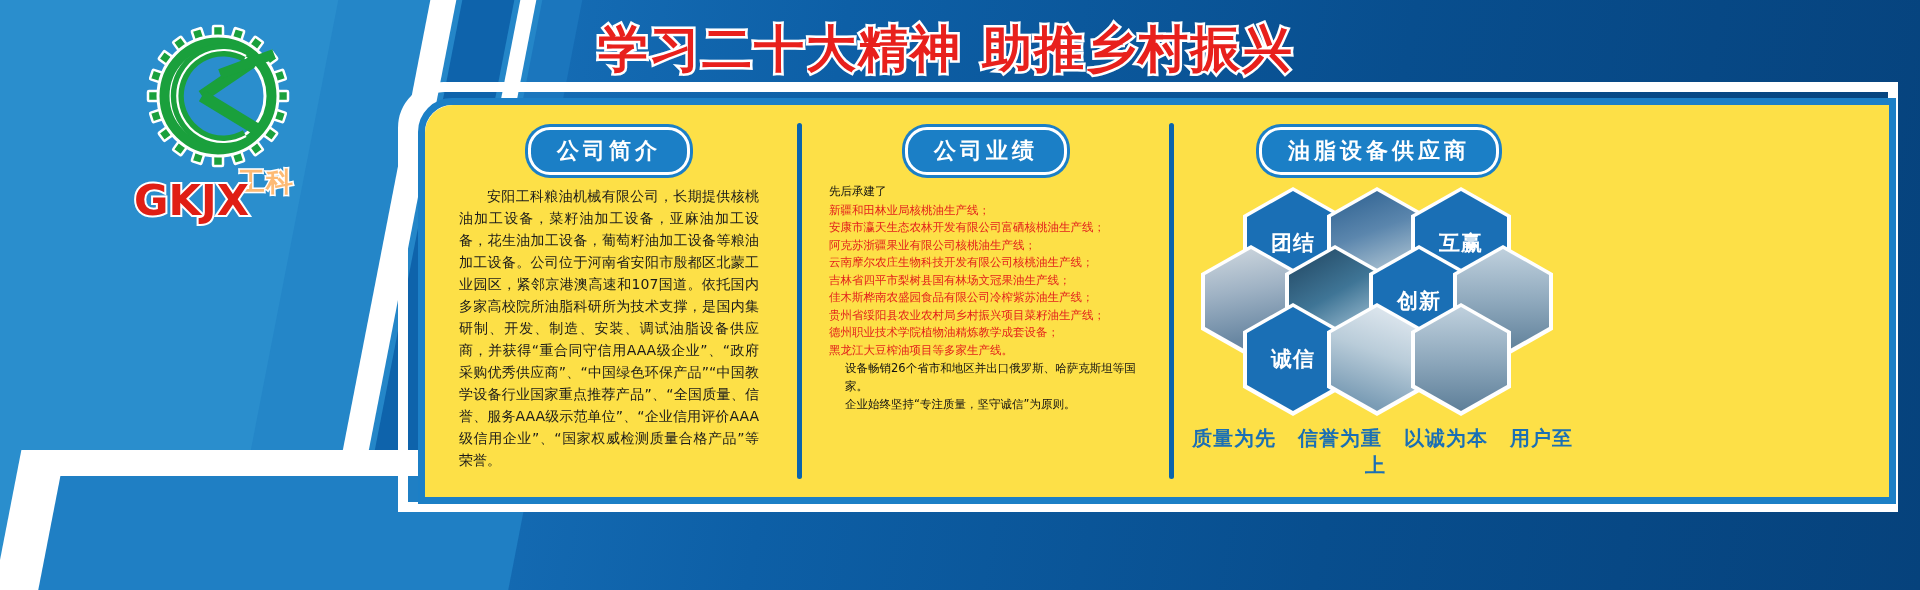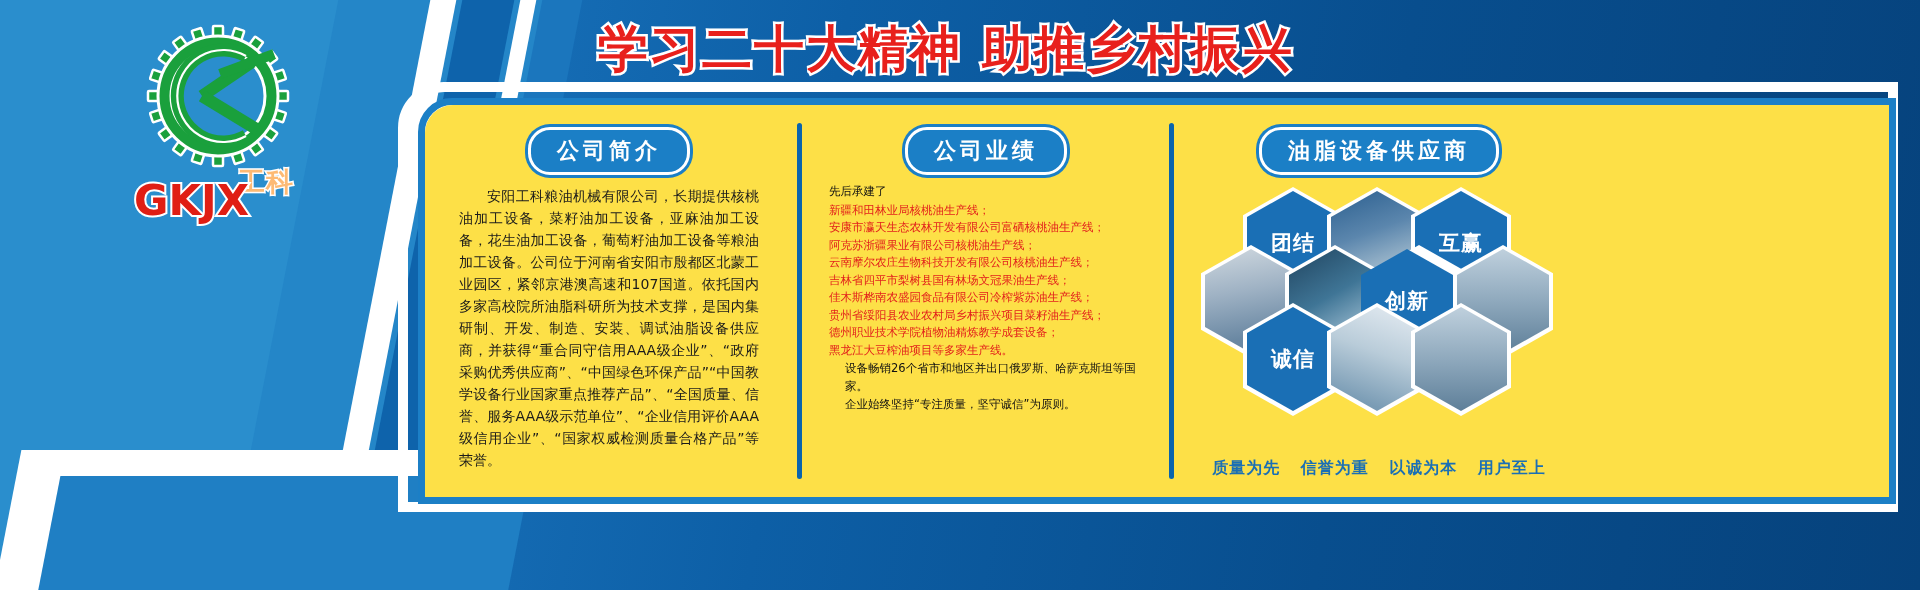--- a/index.html
+++ b/index.html
@@ -111,21 +111,21 @@
   }
   .hex-txt{background:#1a6fb5;color:#fff;font-size:21px;font-weight:bold;letter-spacing:1px;}
   .hex-img1{background:linear-gradient(160deg,#2b5f8f,#5b86ad 40%,#9fb9cc 70%,#dfe9f1);}
   .hex-img2{background:linear-gradient(150deg,#20445f,#3f7596 45%,#8fb2c8 75%,#e3edf4);}
   .hex-img3{background:linear-gradient(170deg,#cfd8df,#9fb2c4 40%,#6a88a3 80%);}
   .hex-img4{background:linear-gradient(200deg,#e8eef4,#b9ccd9 45%,#7a9cb5 85%);}
   .hex-img5{background:linear-gradient(180deg,#bfd0dd,#8fa9bd 50%,#5e7f99);}
 
   .slogan{
     position:absolute;left:0;right:0;bottom:18px;text-align:center;
-    color:#1a6fb5;font-size:16px;font-weight:bold;letter-spacing:1px;
+    color:#1a6fb5;font-size:20px;font-weight:bold;letter-spacing:1px;
   }
   .slogan span{margin:0 7px;}
 
   
   .wedge{
     position:absolute;left:0;bottom:-80px;width:480px;height:220px;
     background:#ffffff;transform:skewX(-11deg);
   }
   .wedge2{
     position:absolute;left:40px;bottom:-96px;width:470px;height:210px;
@@ -279,21 +279,21 @@
         <div class="hex-outer" style="left:212px;top:10px;"></div>
         <div class="hex hex-txt" style="left:216px;top:14px;">互赢</div>
 
         <div class="hex-outer" style="left:2px;top:68px;"></div>
         <div class="hex hex-img3" style="left:6px;top:72px;"></div>
 
         <div class="hex-outer" style="left:86px;top:68px;"></div>
         <div class="hex hex-img2" style="left:90px;top:72px;"></div>
 
         <div class="hex-outer" style="left:170px;top:68px;"></div>
-        <div class="hex hex-txt" style="left:162px;top:72px;">创新</div>
+        <div class="hex hex-txt" style="left:174px;top:72px;">创新</div>
 
         <div class="hex-outer" style="left:254px;top:68px;"></div>
         <div class="hex hex-img5" style="left:258px;top:72px;"></div>
 
         <div class="hex-outer" style="left:44px;top:126px;"></div>
         <div class="hex hex-txt" style="left:48px;top:130px;">诚信</div>
 
         <div class="hex-outer" style="left:128px;top:126px;"></div>
         <div class="hex hex-img4" style="left:132px;top:130px;"></div>
 

